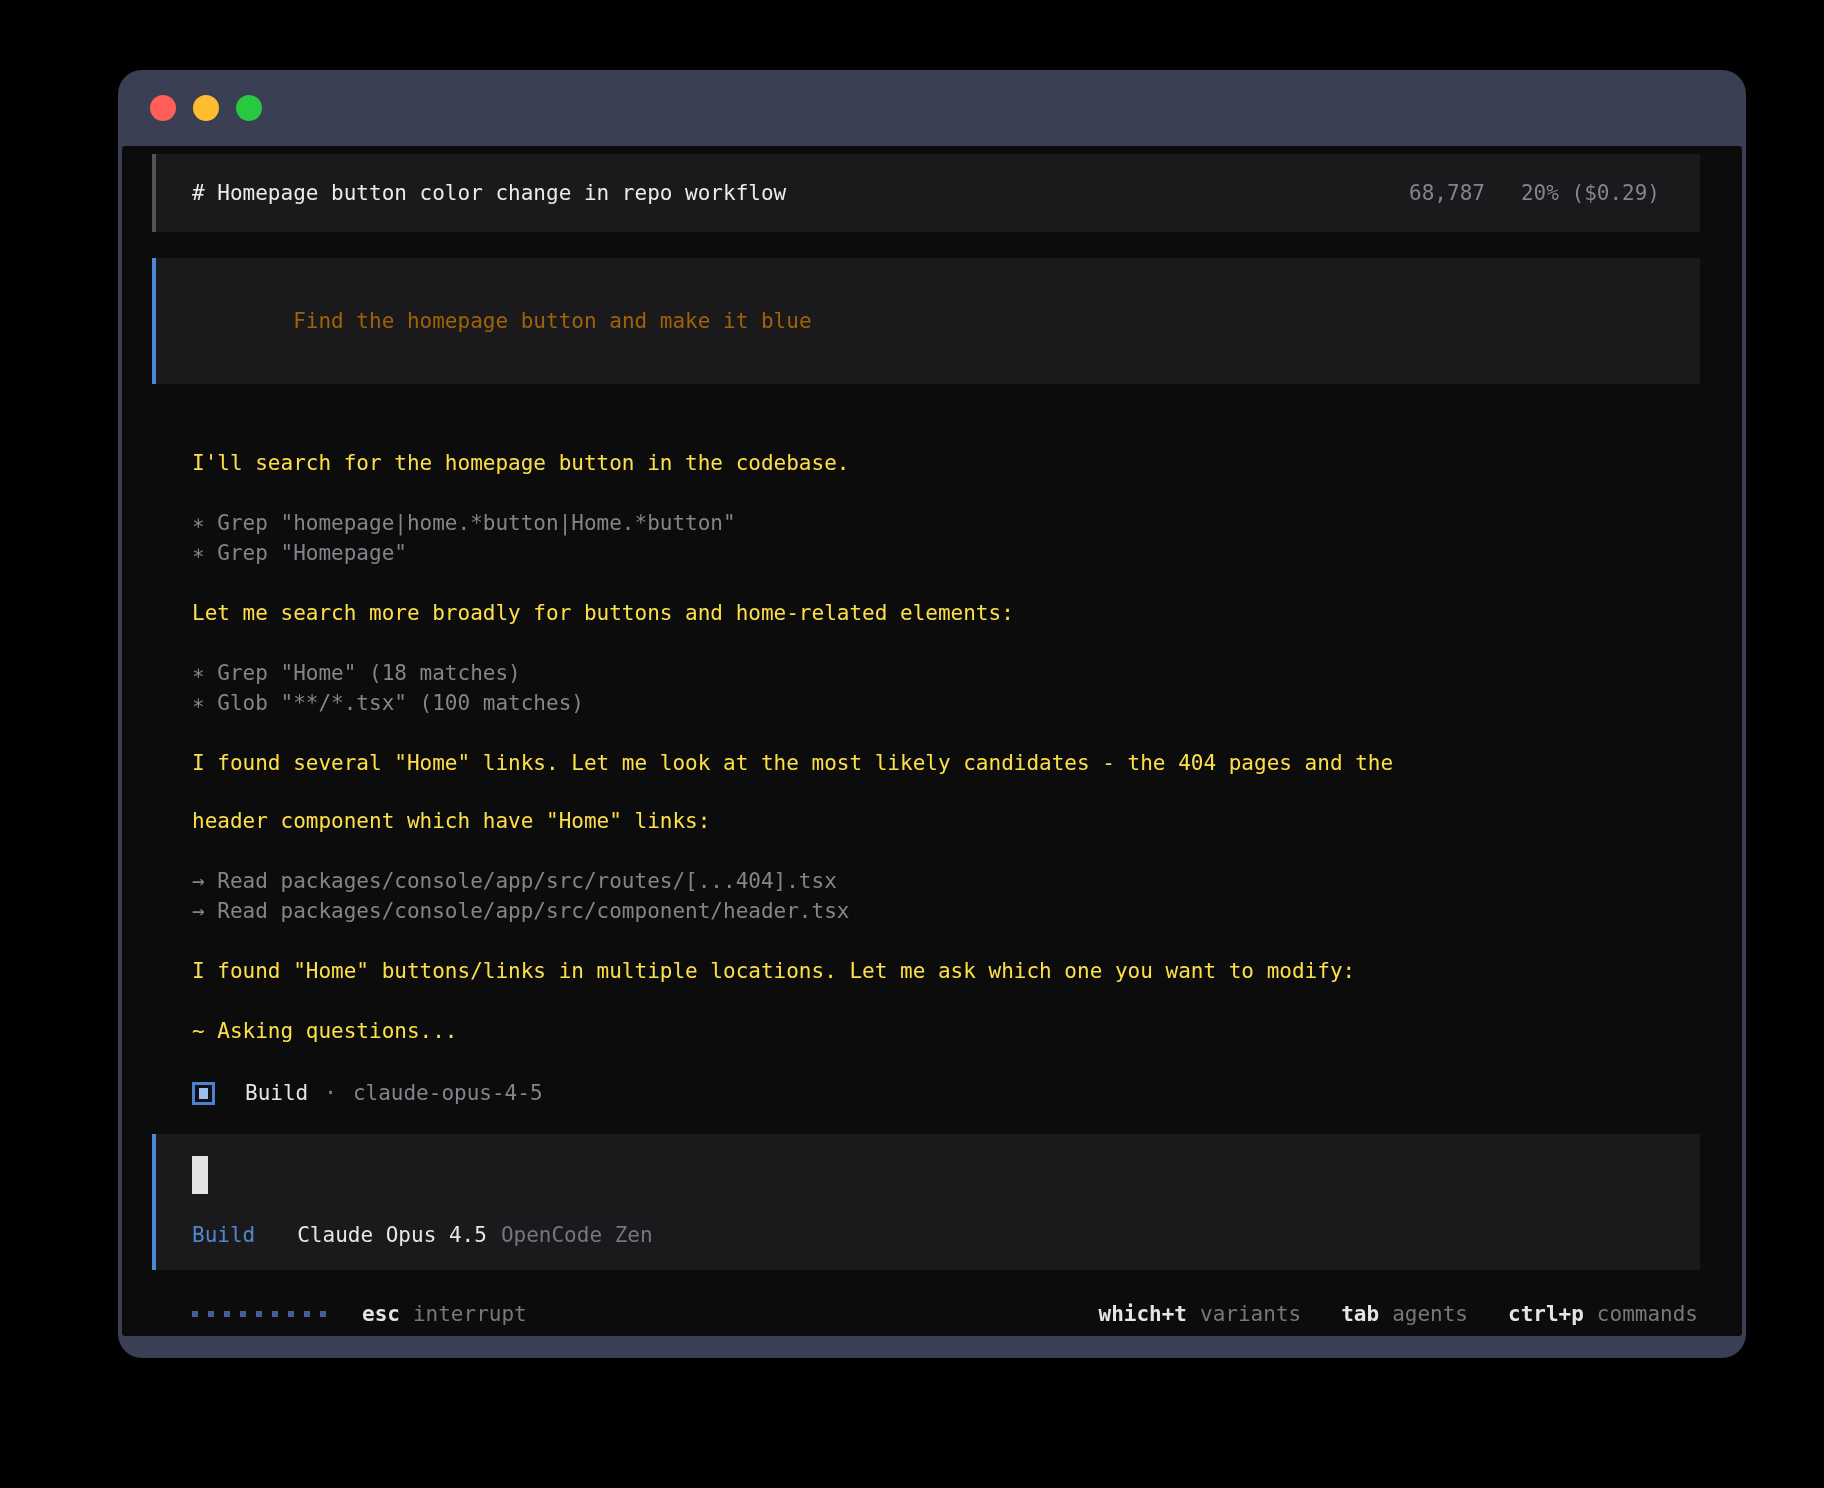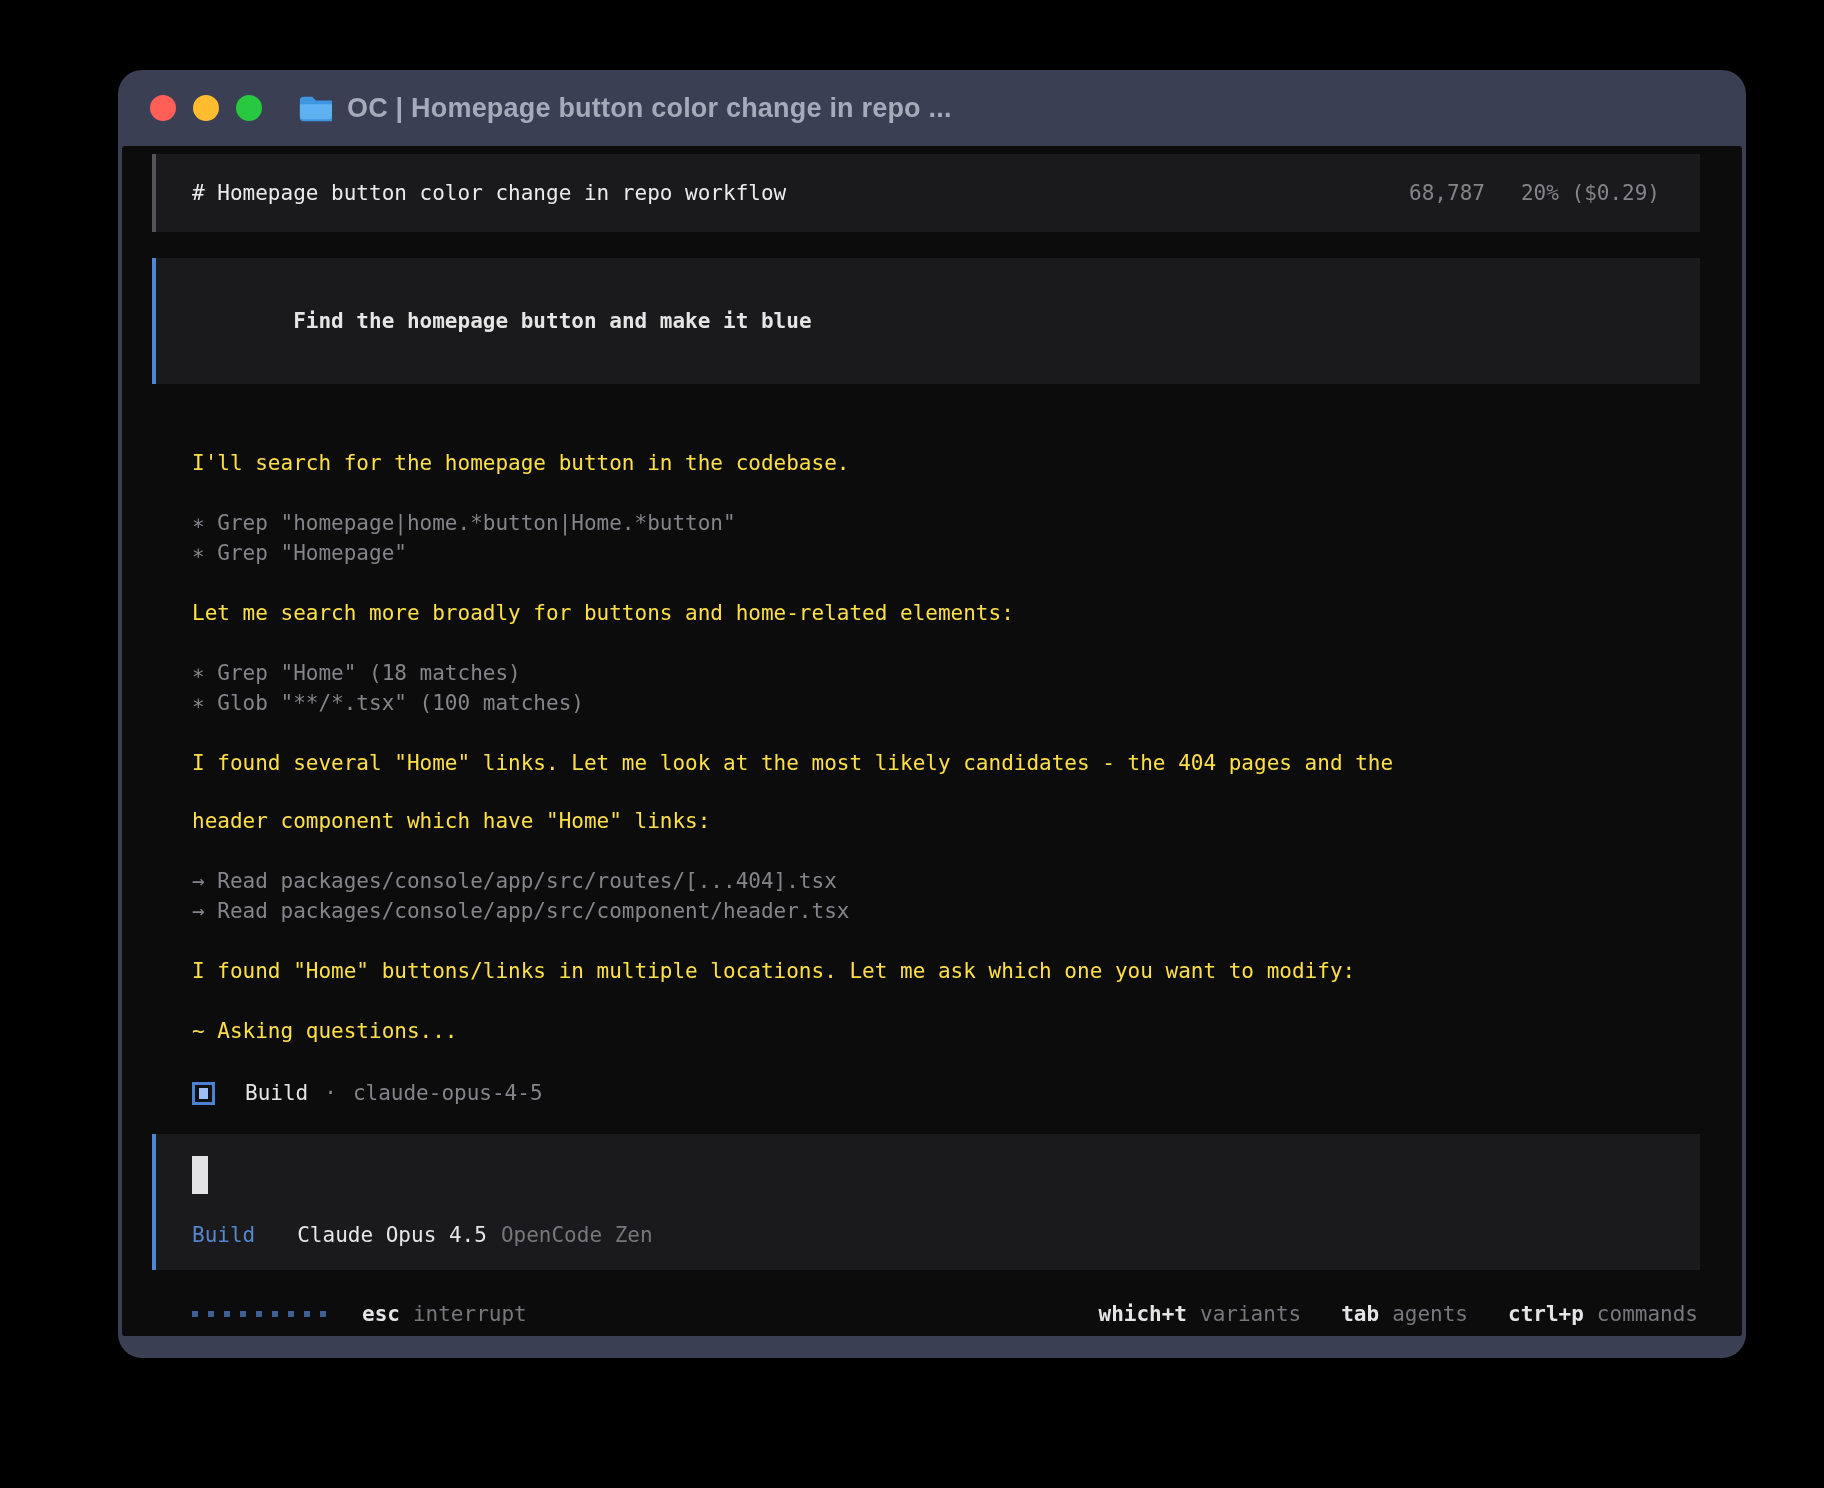--- a/index.html
+++ b/index.html
@@ -26,21 +26,21 @@
   .content { flex:1 1 auto; margin:0 4px 22px 4px; background:#0c0c0d; border-radius:3px;
              padding:8px 42px 0 30px; font-size:21px; color:#d4d4d6; position:relative; }
 
   .panel { background:#1a1a1c; border-left:4px solid #53535a; padding:27px 0 27px 36px; }
   .header-panel { display:flex; justify-content:space-between; align-items:center;
                   padding-right:40px; }
   .session-title { color:#ebebed; font-weight:400; white-space:pre; }
   .stats { color:#84848b; display:flex; gap:36px; white-space:pre; }
 
   .accent-border { border-left-color:#4f87d2; }
-  .user-panel { margin-top:26px; color:#e5e5e5; white-space:pre;font-weight:bold; }
+  .user-panel { margin-top:26px; color:#a16207; white-space:pre; }
 
   .transcript { margin-top:64px; padding-left:40px; }
   .t-block { margin-bottom:30px; }
   .t-line { height:30px; line-height:30px; white-space:pre; }
   .t-light .t-line { color:#fde047;margin-top:28px; }
   .t-dim .t-line { color:#84848b; }
   .t-agent { display:flex; align-items:center; height:34px; margin-top:0; }
   .agent-icon { width:23px; height:23px; border:3px solid #4c82d2; display:inline-flex;
                 align-items:center; justify-content:center; margin-right:30px; background:#101013; }
   .agent-icon-inner { width:9px; height:11px; background:#9dbef0; display:block; }
@@ -71,29 +71,20 @@
 <body>
 
 <div class="stage">
   <div class="window">
 
     <div class="titlebar">
       <div class="traffic">
         <span class="light red"></span>
         <span class="light yellow"></span>
         <span class="light green"></span>
-      </div>
-      <div class="titlewrap">
-        <span class="folder">
-          <svg width="34" height="28" viewBox="0 0 36 28">
-            <path d="M2 6 q0-4 4-4 h9 l4 4 h15 q4 0 4 4 v14 q0 4-4 4 H6 q-4 0-4-4 z" fill="#3f96e0"></path>
-            <path d="M2 10 h34 v12 q0 4-4 4 H6 q-4 0-4-4 z" fill="#5fb2f2"></path>
-          </svg>
-        </span>
-        <span class="wtitle">OC | Homepage button color change in repo ...</span>
       </div>
     </div>
 
     <div class="content">
 
       <div class="panel header-panel">
         <span class="session-title"># Homepage button color change in repo workflow</span>
         <span class="stats">
           <span>68,787</span>
           <span>20% ($0.29)</span>

